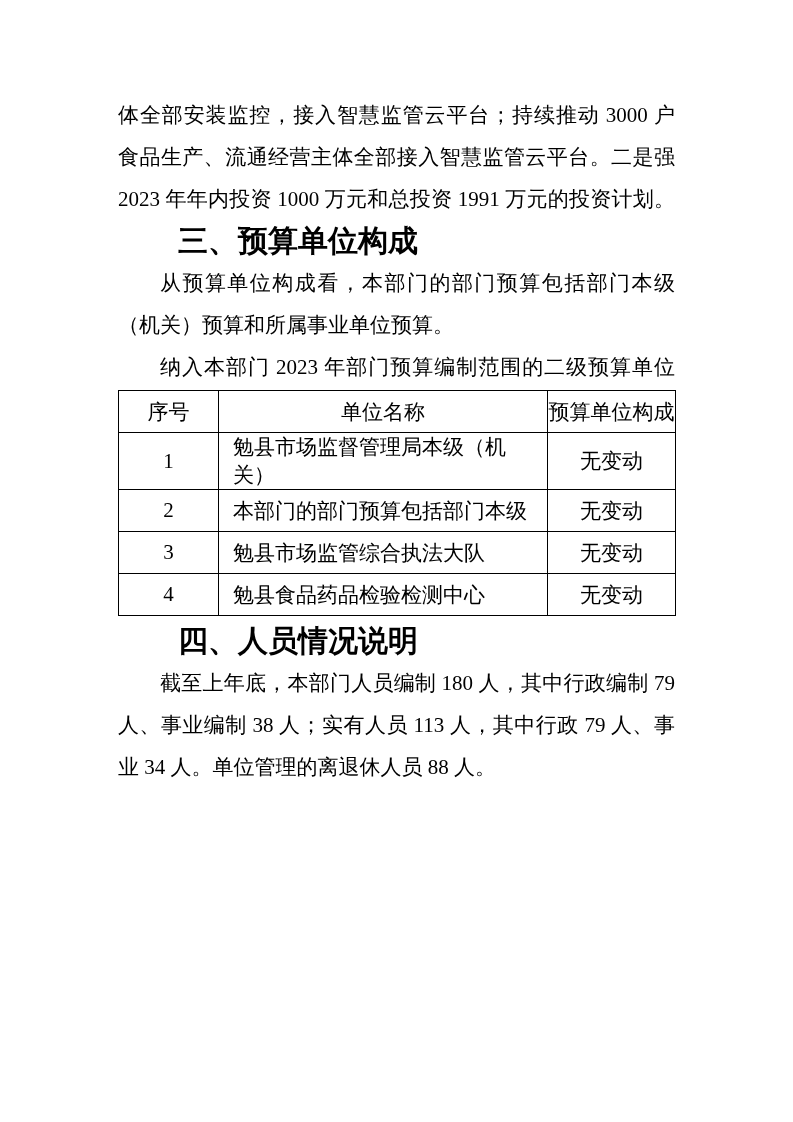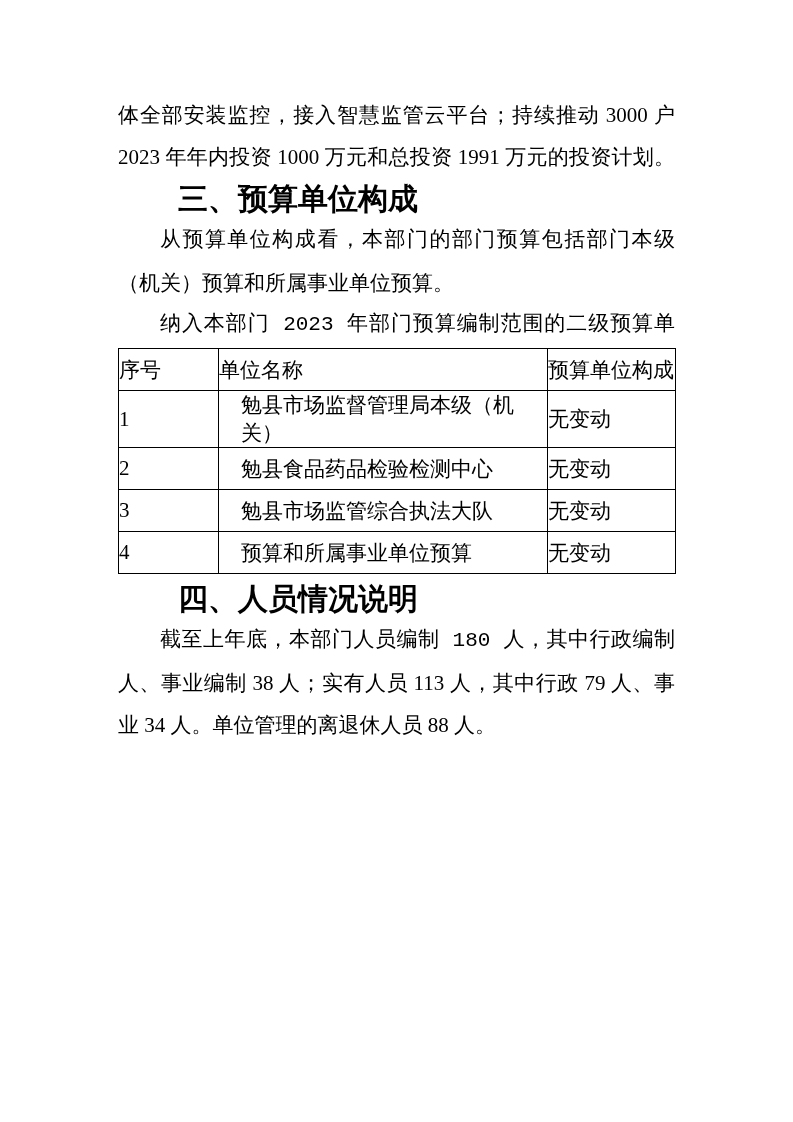--- a/index.html
+++ b/index.html
@@ -23,58 +23,59 @@
   }
   .line {
     font-size: 21px;
     line-height: 42px;
     height: 42px;
     white-space: normal;
     overflow: hidden;
     text-align: justify;
   }
   .line.j { text-align-last: justify; }
-  .line.indent { text-indent: 2em; font-family: Liberation Mono, monospace; }
+  .line.indent { text-indent: 2em; }
   .heading {
     font-family: "Liberation Sans", "DejaVu Sans", sans-serif;
     font-weight: bold;
     font-size: 30px;
     line-height: 42px;
     height: 42px;
     text-indent: 2em;
   }
   table.units {
     border-collapse: collapse;
     table-layout: fixed;
     width: 557px;
     margin: 2px 0 4px 0;
   }
   table.units th, table.units td {
     border: 1.5px solid #000000;
     height: 42px;
     font-size: 21px;
     font-weight: normal;
-    text-align: left;
+    text-align: center;
     vertical-align: middle;
     padding: 0;
     overflow: hidden;
   }
   table.units td.name {
     text-align: left;
-    padding-left: 22px;
+    padding-left: 14px;
     margin-top: 23px;
   }
 </style>
 </head>
 <body>
 
 <div class="page">
   <div class="content">
 
     <div class="line j">体全部安装监控，接入智慧监管云平台；持续推动 3000 户</div>
+    <div class="line j">食品生产、流通经营主体全部接入智慧监管云平台。二是强</div>
     <div class="line j">2023 年年内投资 1000 万元和总投资 1991 万元的投资计划。</div>
 
     <div class="heading">三、预算单位构成</div>
 
     <div class="line j indent">从预算单位构成看，本部门的部门预算包括部门本级</div>
     <div class="line">（机关）预算和所属事业单位预算。</div>
 
     <div class="line j indent">纳入本部门 2023 年部门预算编制范围的二级预算单位</div>
 
     <table class="units">
@@ -89,31 +90,31 @@
           <th>单位名称</th>
           <th>预算单位构成</th>
         </tr>
         <tr>
           <td>1</td>
           <td class="name">勉县市场监督管理局本级（机关）</td>
           <td>无变动</td>
         </tr>
         <tr>
           <td>2</td>
-          <td class="name">勉县食品药品检验检测中心</td>
+          <td class="name">本部门的部门预算包括部门本级</td>
           <td>无变动</td>
         </tr>
         <tr>
           <td>3</td>
           <td class="name">勉县市场监管综合执法大队</td>
           <td>无变动</td>
         </tr>
         <tr>
           <td>4</td>
-          <td class="name">预算和所属事业单位预算</td>
+          <td class="name">勉县食品药品检验检测中心</td>
           <td>无变动</td>
         </tr>
       </tbody>
     </table>
 
     <div class="heading">四、人员情况说明</div>
 
     <div class="line j indent">截至上年底，本部门人员编制 180 人，其中行政编制 79</div>
     <div class="line j">人、事业编制 38 人；实有人员 113 人，其中行政 79 人、事</div>
     <div class="line">业 34 人。单位管理的离退休人员 88 人。</div>

